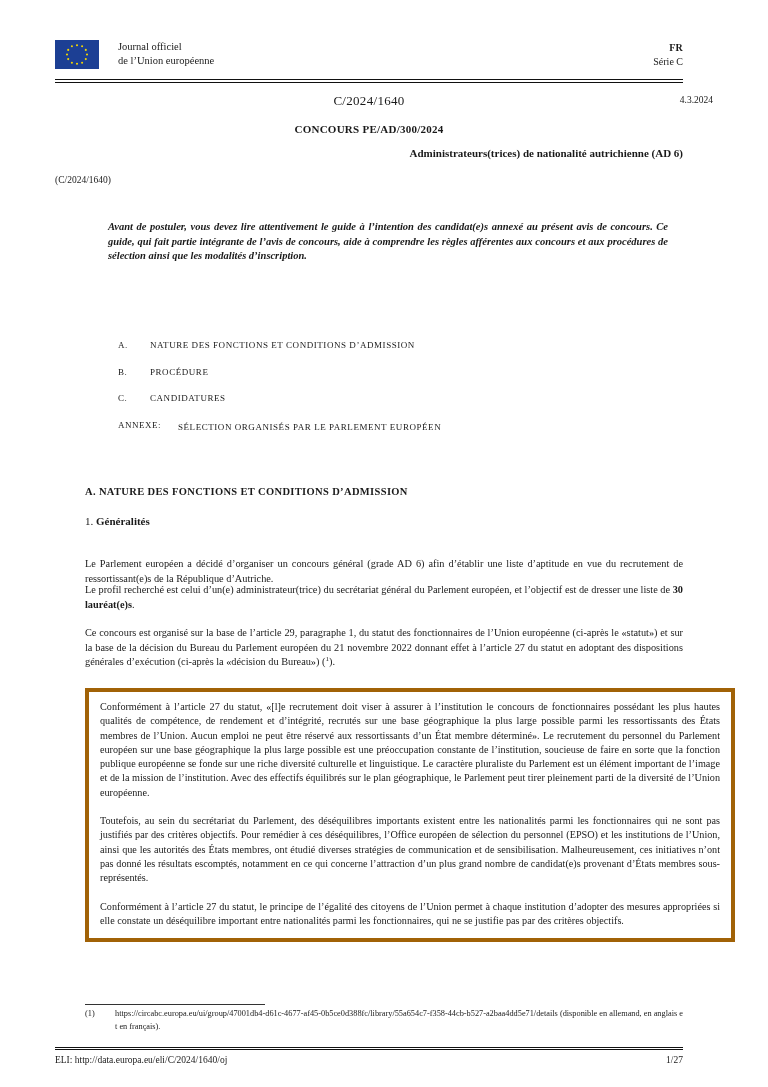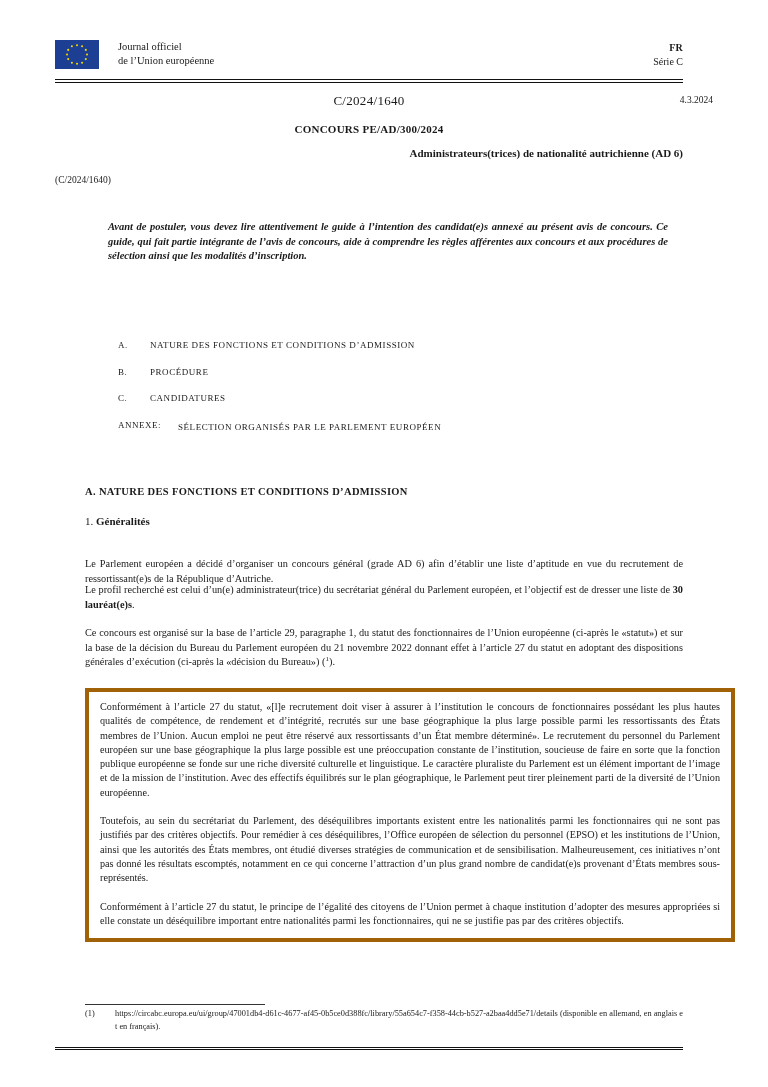--- a/index.html
+++ b/index.html
@@ -367,14 +367,18 @@
     <p>Conformément à l’article 27 du statut, le principe de l’égalité des citoyens de l’Union permet à chaque institution d’adopter des mesures appropriées si elle constate un déséquilibre important entre nationalités parmi les fonctionnaires, qui ne se justifie pas par des critères objectifs.</p>
   </div>
 
   <div class="footnote-rule"></div>
   <div class="footnote">
     <span class="footnote-marker">(1)</span>
     <span class="footnote-body">https://circabc.europa.eu/ui/group/47001db4-d61c-4677-af45-0b5ce0d388fc/library/55a654c7-f358-44cb-b527-a2baa4dd5e71/details (disponible en allemand, en anglais et en français).</span>
   </div>
 
   <div class="footer-rule"></div>
+  <div class="footer">
+    <span>ELI: http://data.europa.eu/eli/C/2024/1640/oj</span>
+    <span>1/27</span>
+  </div>
 
 </div>
 
 </body></html>

